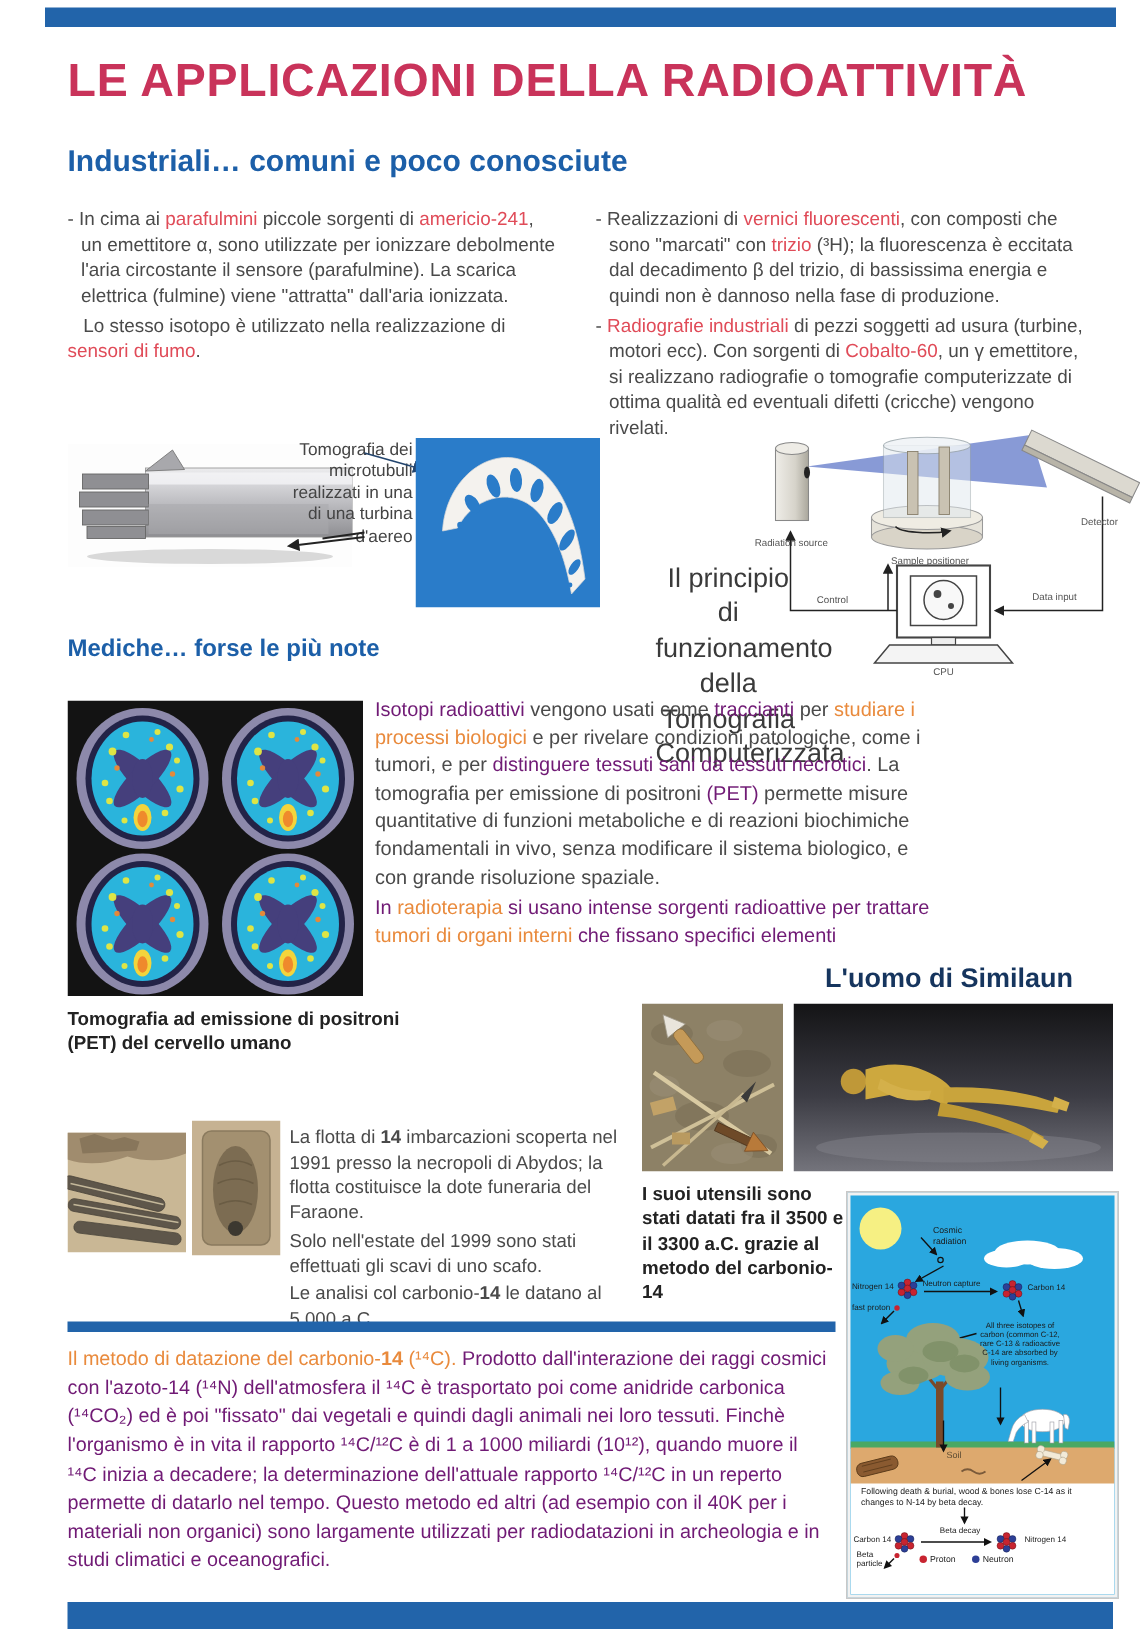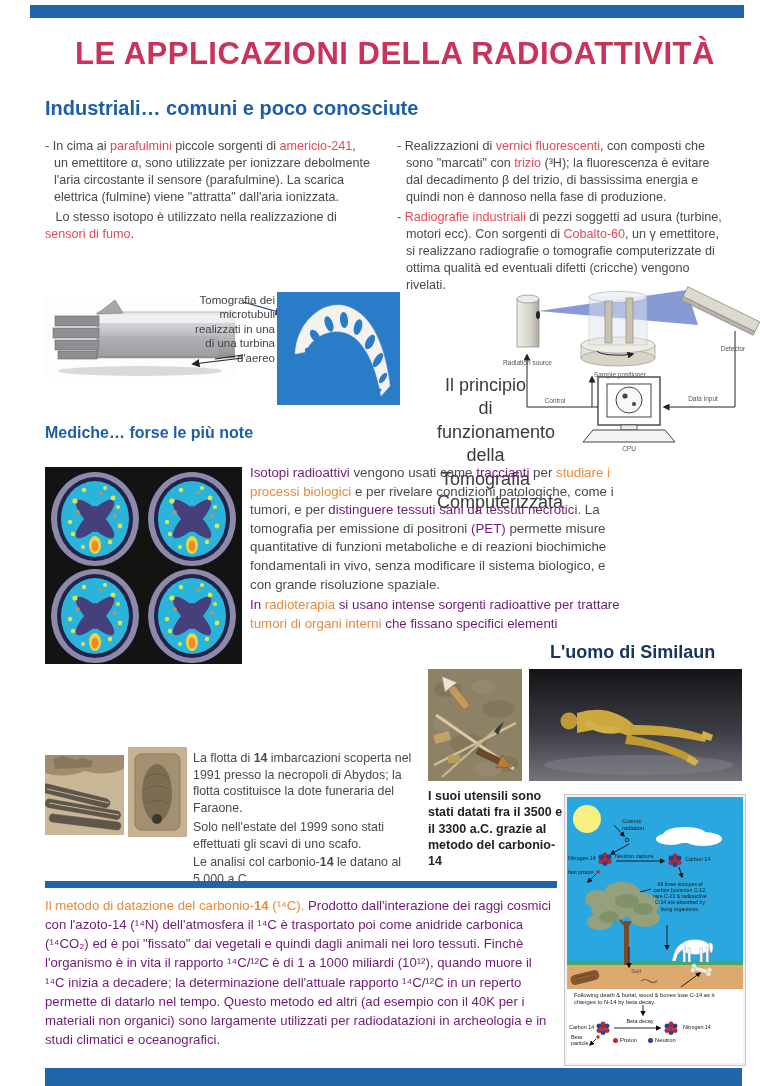--- a/index.html
+++ b/index.html
@@ -1,20 +1,20 @@
 <!DOCTYPE html>
 <html lang="it"><head>
 <meta charset="utf-8">
 <style>
   html,body{margin:0;padding:0;background:#fff;}
   .poster{position:relative;width:760px;height:1086px;background:#ffffff;overflow:hidden;
           font-family:"Liberation Sans","DejaVu Sans",sans-serif;}
   .abs{position:absolute;}
   .bar{background:#2264aa;}
-  .title{left:45px;top:36px;width:700px;font-size:31px;font-weight:bold;color:#c9335a;letter-spacing:.5px;text-align:center;}
+  .title{left:45px;top:36px;width:700px;font-size:31px;font-weight:bold;color:#c9335a;letter-spacing:.5px;}
   .h-blue{font-weight:bold;color:#1c5fa8;}
   .h-ind{left:45px;top:97px;font-size:20px;}
   .h-med{left:45px;top:424px;font-size:16px;}
   .h-arc{left:45px;top:711px;font-size:24px;}
   .h-sim{left:550px;top:642px;font-size:18px;font-weight:bold;color:#16355e;}
   .bodytext{font-size:12.6px;line-height:1.36;color:#4a4a4a;}
   .cols{left:45px;top:138px;width:680px;display:flex;gap:24px;}
   .col{flex:1;}
   .para{margin:0 0 2px 0;}
   .bullet{text-indent:-9px;padding-left:9px;}
@@ -47,21 +47,21 @@
   <div class="abs title">LE APPLICAZIONI DELLA RADIOATTIVITÀ</div>
 
   <div class="abs h-blue h-ind">Industriali… comuni e poco conosciute</div>
 
   <div class="abs cols bodytext">
     <div class="col">
       <p class="para bullet"><span>-  In cima ai </span><span class="seg-red">parafulmini</span><span> piccole sorgenti di </span><span class="seg-red">americio-241</span><span>, un emettitore α, sono utilizzate per ionizzare debolmente l'aria circostante il sensore (parafulmine). La scarica elettrica (fulmine) viene "attratta" dall'aria ionizzata.</span></p>
       <p class="para"><span>&nbsp;&nbsp;&nbsp;Lo stesso isotopo è utilizzato nella realizzazione di </span><span class="seg-red">sensori di fumo</span><span>.</span></p>
     </div>
     <div class="col">
-      <p class="para bullet"><span>-  Realizzazioni di </span><span class="seg-red">vernici fluorescenti</span><span>, con composti che sono "marcati" con </span><span class="seg-red">trizio</span><span> (³H); la fluorescenza è evitare dal decadimento β del trizio, di bassissima energia e quindi non è dannoso nella fase di produzione.</span></p>
+      <p class="para bullet"><span>-  Realizzazioni di </span><span class="seg-red">vernici fluorescenti</span><span>, con composti che sono "marcati" con </span><span class="seg-red">trizio</span><span> (³H); la fluorescenza è eccitata dal decadimento β del trizio, di bassissima energia e quindi non è dannoso nella fase di produzione.</span></p>
       <p class="para bullet"><span>-  </span><span class="seg-red">Radiografie industriali</span><span> di pezzi soggetti ad usura (turbine, motori ecc). Con sorgenti di </span><span class="seg-red">Cobalto-60</span><span>, un γ emettitore, si realizzano radiografie  o tomografie computerizzate di ottima qualità ed eventuali difetti (cricche) vengono rivelati.</span></p>
     </div>
   </div>
 
   <svg class="abs" style="left:45px;top:296px;" width="190" height="82" viewBox="0 0 190 82">
     <defs>
       <linearGradient id="mg" x1="0" y1="0" x2="0" y2="1">
         <stop offset="0" stop-color="#ececee"></stop>
           <stop offset="0.45" stop-color="#c2c2c6"></stop>
           <stop offset="1" stop-color="#8e8e92"></stop>
@@ -205,20 +205,21 @@
     <use href="#brain" x="147" y="52"></use>
     <use href="#brain" x="50" y="149"></use>
     <use href="#brain" x="147" y="149"></use>
   </svg>
 
   <div class="abs medtext">
     <p class="para"><span class="seg-blue">Isotopi radioattivi</span><span> vengono usati come </span><span class="seg-blue">traccianti</span><span> per </span><span class="seg-orange">studiare i processi biologici</span><span> e per rivelare condizioni patologiche, come i tumori, e per </span><span class="seg-blue">distinguere tessuti sani da tessuti necrotici</span><span>. La tomografia per emissione di positroni </span><span class="seg-blue">(PET)</span><span> permette misure quantitative di funzioni metaboliche e di reazioni biochimiche fondamentali in vivo, senza modificare il sistema biologico, e con grande risoluzione spaziale.</span></p>
     <p class="para"><span class="seg-blue">In </span><span class="seg-orange">radioterapia</span><span class="seg-blue"> si usano intense sorgenti radioattive per trattare </span><span class="seg-orange">tumori di organi interni</span><span class="seg-blue"> che fissano specifici elementi</span></p>
   </div>
 
+  <div class="abs cap-bold" style="left:45px;top:671px;width:245px;">Tomografia ad emissione di positroni (PET) del cervello umano</div>
 
   <div class="abs h-sim">L'uomo di Similaun</div>
 
   <svg class="abs" style="left:428px;top:669px;" width="94" height="112" viewBox="0 0 94 112">
     <rect width="94" height="112" fill="#8d8166"></rect>
     <g fill="#7b7057" opacity="0.6">
       <ellipse cx="20" cy="20" rx="14" ry="8"></ellipse>
         <ellipse cx="70" cy="40" rx="16" ry="9"></ellipse>
       <ellipse cx="40" cy="75" rx="18" ry="10"></ellipse>
         <ellipse cx="78" cy="95" rx="12" ry="8"></ellipse>

